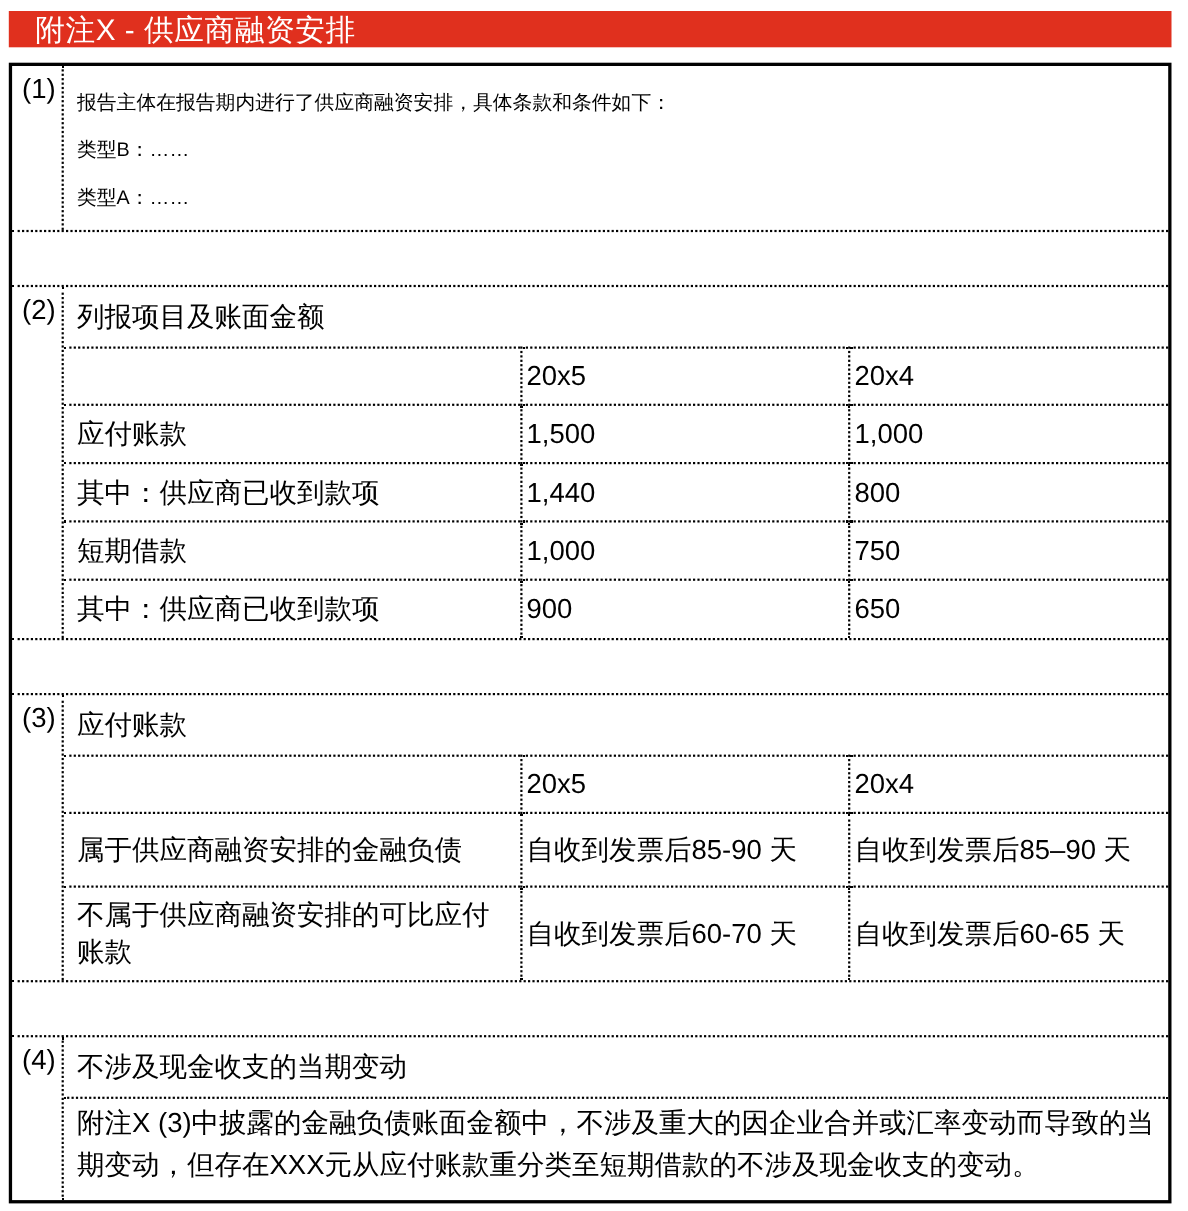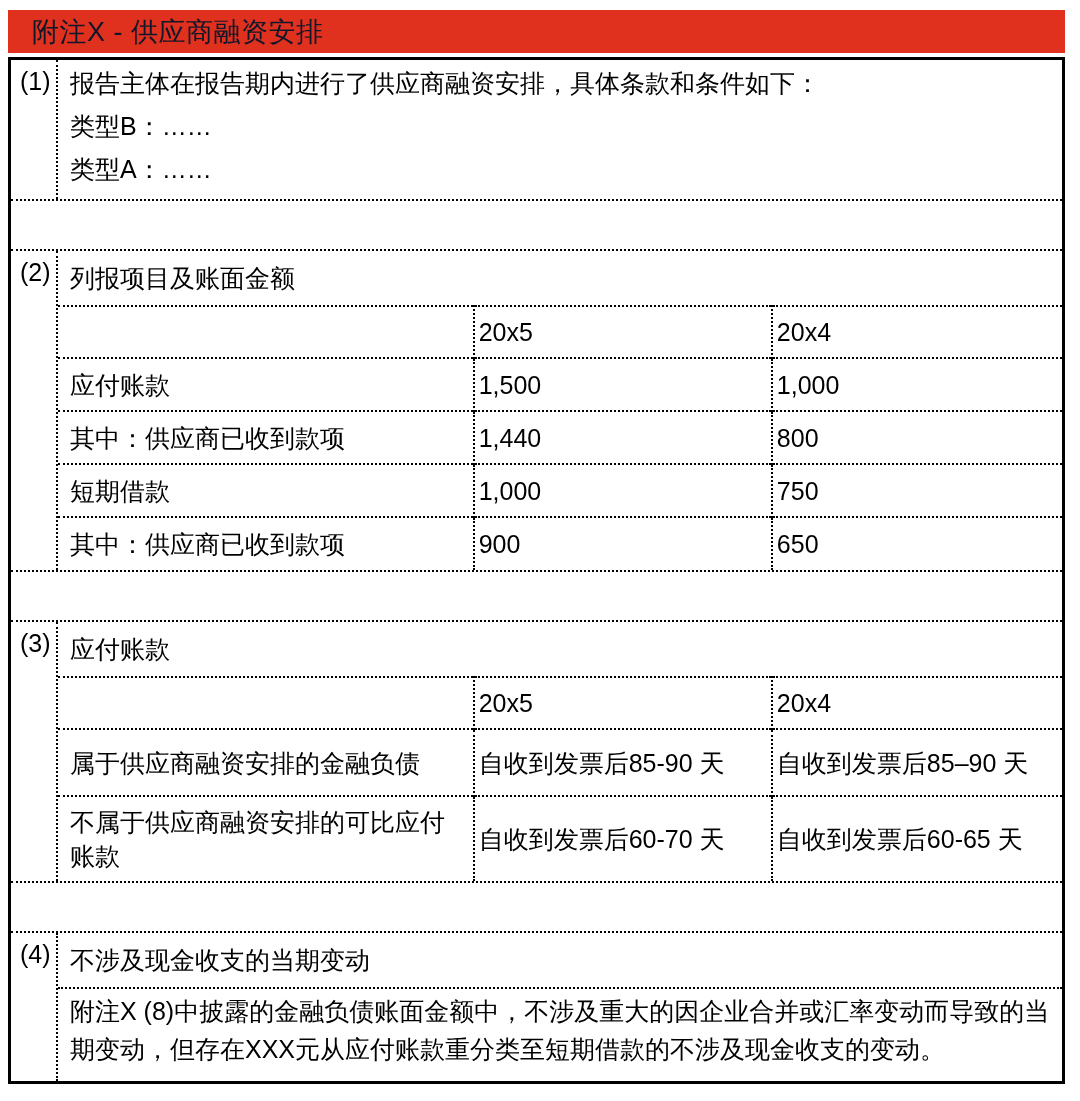--- a/index.html
+++ b/index.html
@@ -6,28 +6,28 @@
   html, body { background: #ffffff; }
   body {
     width: 1080px;
     height: 1101px;
     font-family: "Liberation Sans", sans-serif;
     color: #000000;
     padding: 10px 15px 14px 8px;
   }
   .red-bar {
     background: #E0301E;
-    color: #0f172a;
-    height: 43px;
+    color: #ffffff;
+    height: 33px;
     display: flex;
     align-items: center;
     padding-left: 24px;
     font-size: 27px;
     letter-spacing: 0.5px;
-    margin-bottom: 4px;
+    margin-bottom: 14px;
   }
   .box {
     border: 3px solid #000000;
     background: #ffffff;
   }
   .section {
     display: flex;
     align-items: stretch;
     border-bottom: 2px dotted #000000;
   }
@@ -36,21 +36,21 @@
     height: 50px;
     border-bottom: 2px dotted #000000;
   }
   .num-cell {
     flex: 0 0 47px;
     border-right: 2px dotted #000000;
     padding: 7px 0 0 9px;
     font-size: 25px;
   }
   .content-cell { flex: 1 1 auto; min-width: 0; }
-  .sec1-lines { padding: 2px 10px 8px 12px; font-size: 25px; }
+  .sec1-lines { padding: 12px 10px 8px 12px; font-size: 18px; }
   .sec1-lines .line { line-height: 43px; }
   .sec-title {
     font-size: 25px;
     padding: 11px 10px 10px 12px;
     line-height: 33px;
   }
   table.tbl {
     width: 100%;
     border-collapse: collapse;
     table-layout: fixed;
@@ -177,17 +177,17 @@
         </table>
     </div>
   </div>
 
   <div class="gap-row"></div>
 
   <div class="section last">
     <div class="num-cell">(4)</div>
     <div class="content-cell">
       <div class="sec-title sec4-title-row">不涉及现金收支的当期变动</div>
-      <div class="sec4-paragraph">附注X (8)中披露的金融负债账面金额中，不涉及重大的因企业合并或汇率变动而导致的当期变动，但存在XXX元从应付账款重分类至短期借款的不涉及现金收支的变动。</div>
+      <div class="sec4-paragraph">附注X (3)中披露的金融负债账面金额中，不涉及重大的因企业合并或汇率变动而导致的当期变动，但存在XXX元从应付账款重分类至短期借款的不涉及现金收支的变动。</div>
     </div>
   </div>
 
 </div>
 
 </body></html>

